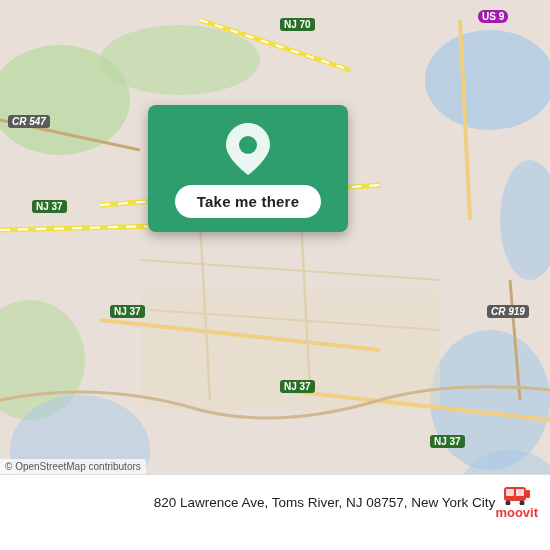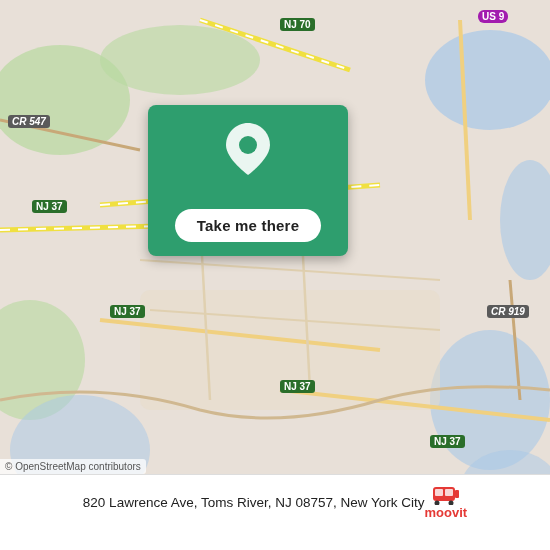--- a/index.html
+++ b/index.html
@@ -32,21 +32,20 @@
       top: 105px;
       left: 148px;
       width: 200px;
       background: #2e9e6e;
       border-radius: 8px;
       display: flex;
       flex-direction: column;
       align-items: center;
       padding: 18px 20px 14px 20px;
       box-shadow: 0 4px 12px rgba(0,0,0,0.3);
-      gap: 24px;
     }
 
     .pin-icon {
       width: 44px;
       height: 52px;
       margin-bottom: 10px;
     }
 
     .take-me-there-btn {
       background: white;
@@ -64,21 +63,21 @@
     
     .info-bar {
       position: absolute;
       bottom: 0;
       left: 0;
       right: 0;
       background: white;
       padding: 10px 12px;
       display: flex;
       align-items: center;
-      justify-content: center;
+      justify-content: flex-end;
       border-top: 1px solid #ddd;
     }
 
     .address-text {
       font-size: 13.5px;
       color: #222;
       line-height: 1.3;
     }
 
     .moovit-logo {

